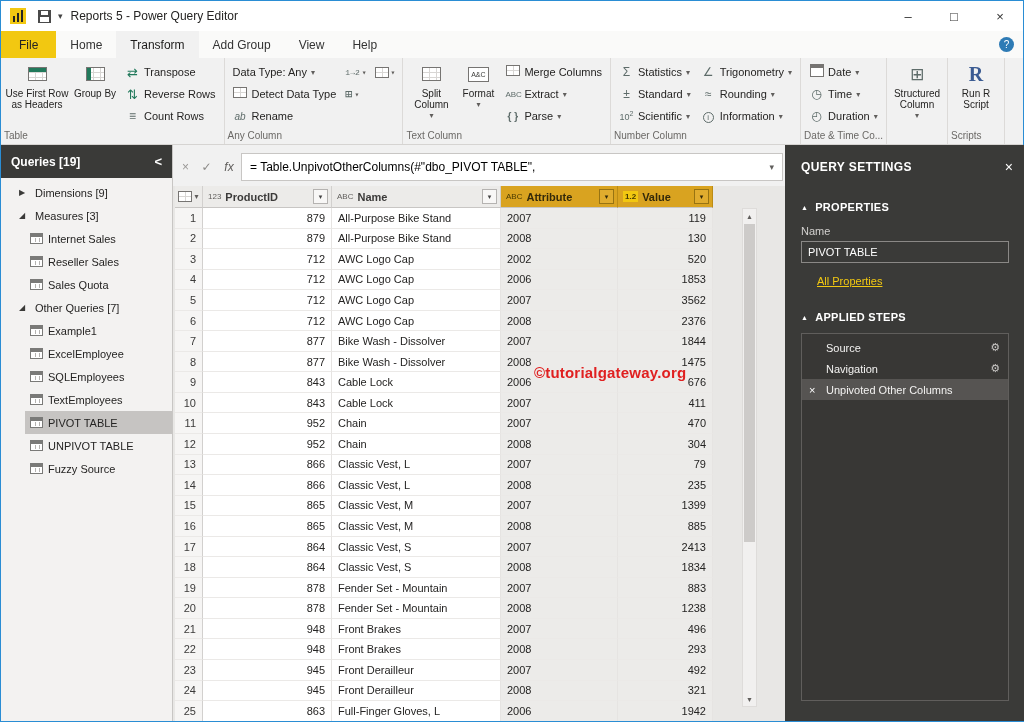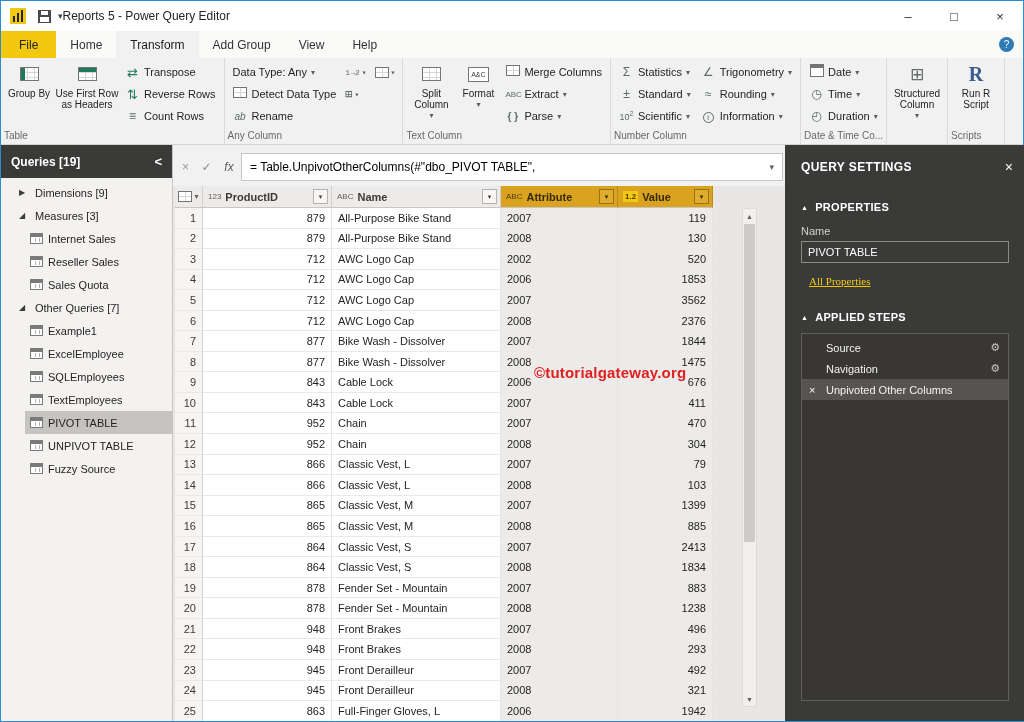--- a/index.html
+++ b/index.html
@@ -10,21 +10,21 @@
 
   
   .titlebar { height:30px; display:flex; align-items:center; background:#fff; flex:none; }
   .pbi-logo { width:16px; height:16px; background:#F2C811; margin-left:9px; flex:none;
     background-image:linear-gradient(#252423,#252423),linear-gradient(#252423,#252423),linear-gradient(#252423,#252423);
     background-size:2px 6px,2px 9px,2px 12px; background-position:3px 8px,7px 5px,11px 2px; background-repeat:no-repeat; }
   .save-icon { width:13px; height:13px; background:#4a4a4a; position:relative; margin-left:12px; flex:none; }
   .save-icon::before { content:''; position:absolute; left:3px; top:1px; width:7px; height:4px; background:#fff; }
   .save-icon::after { content:''; position:absolute; left:2px; bottom:1px; width:9px; height:5px; background:#fff; }
   .qat-caret { font-size:9px; color:#444; margin-left:7px; }
-  .title-text { font-size:12px; color:#252423; margin-left:0; }
+  .title-text { font-size:12px; color:#252423; margin-left:8px; }
   .win-controls { margin-left:auto; display:flex; height:100%; }
   .win-btn { width:46px; height:100%; display:flex; align-items:center; justify-content:center;
     font-size:13px; color:#333; }
 
   
   .tabrow { height:27px; background:#FAFAF9; display:flex; align-items:stretch; flex:none; }
   .tab { padding:0 14px; font-size:12px; display:flex; align-items:center; color:#333; }
   .tab.file { background:#F2C811; color:#252423; padding:0 18px; }
   .tab.active { background:#F1F1F1; font-weight:400; color:#1d1c1b; }
   .help-bubble { margin-left:auto; margin-right:10px; align-self:center; width:15px; height:15px;
@@ -131,21 +131,21 @@
   .settings { width:240px; background:#3A3A38; color:#fff; display:flex; flex-direction:column; flex:none; }
   .qs-top { display:flex; align-items:center; padding:14px 12px 0 16px; flex:none; }
   .qs-title { font-size:12px; font-weight:700; letter-spacing:0.4px; }
   .qs-close { margin-left:auto; font-size:14px; color:#fff; }
   .sec-hdr { display:flex; align-items:center; gap:7px; font-size:11px; font-weight:700; margin:26px 16px 0; letter-spacing:0.3px; }
   .sec-hdr.steps-hdr { margin-top:24px; }
   .sec-tri { font-size:7px; color:#fff; }
   .name-label { font-size:11px; color:#D2D0CE; margin:12px 16px 4px; }
   .name-input { margin:0 16px; height:22px; border:1px solid #8A8886; background:#3A3A38; color:#fff;
     font-size:11px; display:flex; align-items:center; padding:0 6px; }
-  .all-props { margin:12px 24px 0; font-size:11px; color:#F2C811; text-decoration:underline; cursor:pointer; width:fit-content;font-family:Liberation Serif, serif; }
+  .all-props { margin:12px 32px 0; font-size:11px; color:#F2C811; text-decoration:underline; cursor:pointer; width:fit-content; }
   .steps-box { margin:10px 16px 20px; border:1px solid #605E5C; flex:1; background:#383735; padding-top:3px; overflow:hidden; }
   .step { height:21px; display:flex; align-items:center; font-size:11px; padding:0 8px 0 24px; color:#F3F2F1; }
   .step .gear { display:none; margin-left:auto; font-size:11px; color:#C8C6C4; }
   .step.has-gear .gear { display:block; }
   .step .x { display:none; width:17px; font-size:11px; color:#fff; }
   .step.selected { background:#565452; padding-left:7px; }
   .step.selected .x { display:block; }
 </style>
 </head>
 <body>
@@ -192,31 +192,31 @@
     </div>
 
   <div style="position:absolute; left:999px; top:37px;">
     <div class="help-bubble">?</div>
   </div>
 
   <div class="ribbon">
 
     <div class="rgroup">
       <div class="rg-content">
+        <div class="big-btn" style="width:66px">
+          <span class="big-ic">
+              <span class="mini-tbl green-top"></span>
+            </span>
+          <span>Use First Row as Headers</span>
+        </div>
         <div class="big-btn">
           <span class="big-ic">
               <span class="mini-tbl green-left"></span>
             </span>
           <span>Group By</span>
-        </div>
-        <div class="big-btn" style="width:66px">
-          <span class="big-ic">
-              <span class="mini-tbl green-top"></span>
-            </span>
-          <span>Use First Row as Headers</span>
         </div>
         <div class="small-col">
           <div class="small-btn">
             <span class="glyph-teal">⇄</span>
             <span>Transpose</span>
           </div>
           <div class="small-btn">
             <span class="glyph-teal">⇅</span>
             <span>Reverse Rows</span>
           </div>
@@ -623,21 +623,21 @@
                 <div class="cell c-name">Classic Vest, L</div>
                 <div class="cell c-attr">2007</div>
                 <div class="cell c-val">79</div>
               </div>
 
               <div class="row">
                 <div class="cell num">14</div>
                 <div class="cell c-id">866</div>
                 <div class="cell c-name">Classic Vest, L</div>
                 <div class="cell c-attr">2008</div>
-                <div class="cell c-val">103</div>
+                <div class="cell c-val">235</div>
               </div>
 
               <div class="row">
                 <div class="cell num">15</div>
                 <div class="cell c-id">865</div>
                 <div class="cell c-name">Classic Vest, M</div>
                 <div class="cell c-attr">2007</div>
                 <div class="cell c-val">1399</div>
               </div>
 

